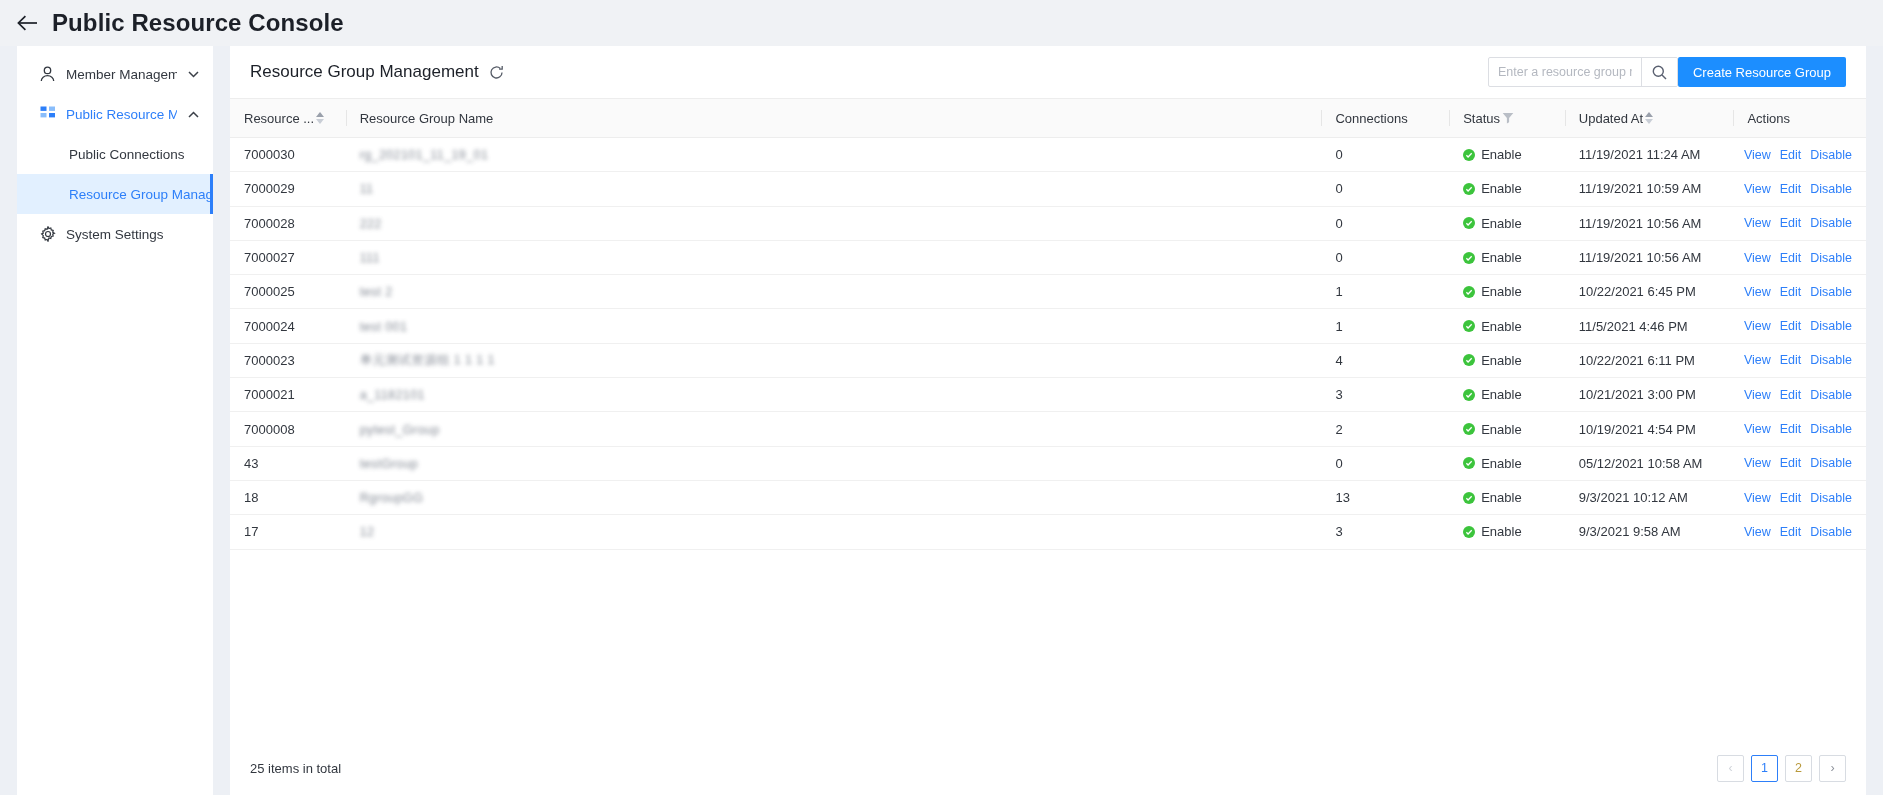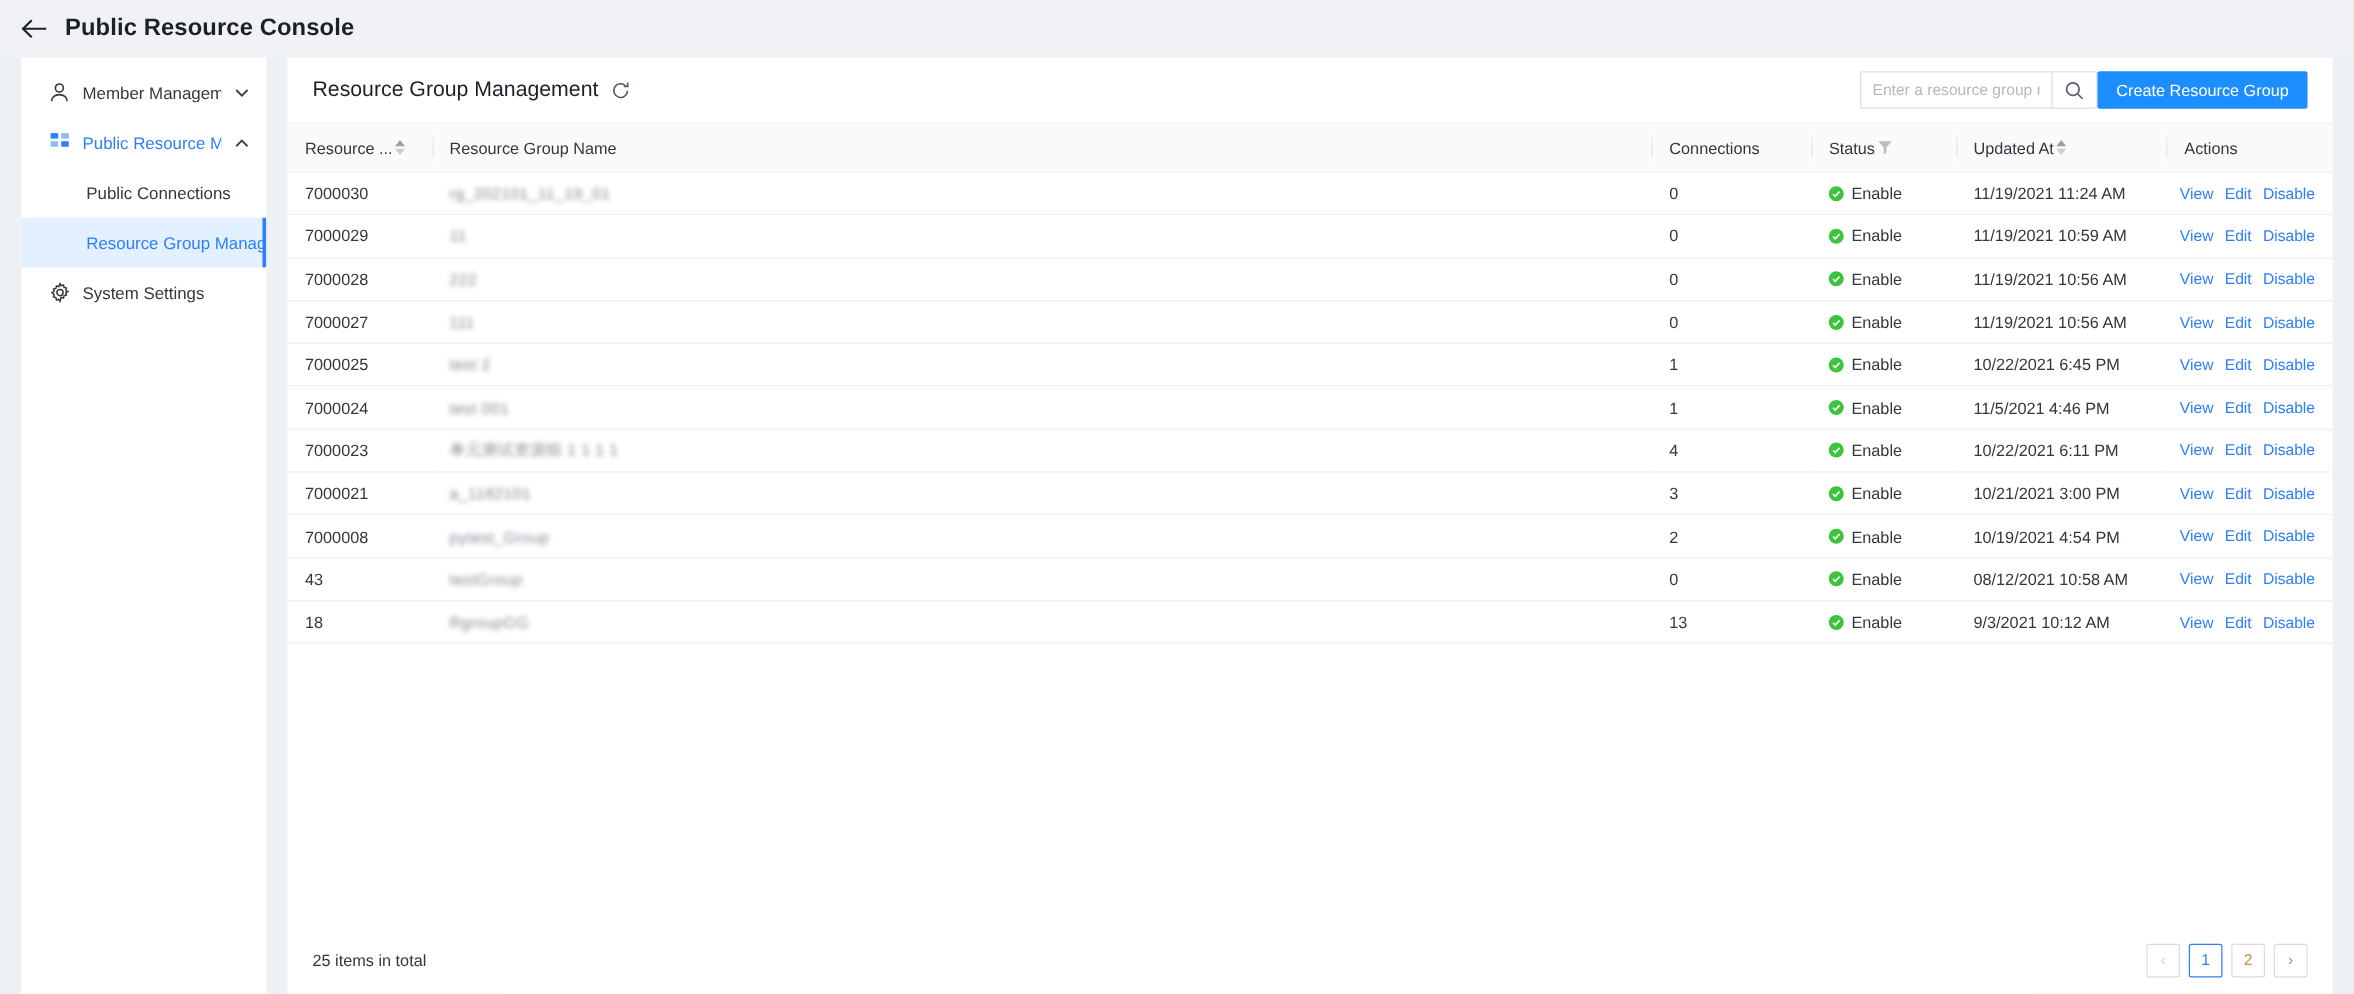--- a/index.html
+++ b/index.html
@@ -22,21 +22,21 @@
     gap: 14px;
   }
   .back-arrow {
     width: 22px; height: 22px;
     display: flex; align-items: center; justify-content: center;
     cursor: pointer;
     color: #1c2028;
   }
   .back-arrow svg { display: block; }
   .topbar-title {
-    font-size: 19px;
+    font-size: 24px;
     font-weight: bold;
     color: #1c2028;
     letter-spacing: .1px;
   }
 
   
   .shell {
     display: flex;
     height: 749px;
     padding: 0 17px 0 17px;
@@ -665,21 +665,21 @@
               <td>
                 <span class="status-cell">
                   <span class="dot-ok">
                     <svg width="8" height="8" viewBox="0 0 8 8" fill="none" stroke="#fff" stroke-width="1.3">
                       <path d="M1.4 4.2l1.7 1.8L6.7 2.3"></path>
                     </svg>
                   </span>
                   <span>Enable</span>
                 </span>
               </td>
-              <td>08/12/2021 10:58 AM</td>
+              <td>05/12/2021 10:58 AM</td>
               <td>
                 <div class="actions-cell">
                   <span class="act-link">View</span>
                   <span class="act-link">Edit</span>
                   <span class="act-link">Disable</span>
                 </div>
               </td>
             </tr>
             <tr>
               <td>18</td>
@@ -689,20 +689,43 @@
                 <span class="status-cell">
                   <span class="dot-ok">
                     <svg width="8" height="8" viewBox="0 0 8 8" fill="none" stroke="#fff" stroke-width="1.3">
                       <path d="M1.4 4.2l1.7 1.8L6.7 2.3"></path>
                     </svg>
                   </span>
                   <span>Enable</span>
                 </span>
               </td>
               <td>9/3/2021 10:12 AM</td>
+              <td>
+                <div class="actions-cell">
+                  <span class="act-link">View</span>
+                  <span class="act-link">Edit</span>
+                  <span class="act-link">Disable</span>
+                </div>
+              </td>
+            </tr>
+            <tr>
+              <td>17</td>
+              <td><span class="redact">12</span></td>
+              <td>3</td>
+              <td>
+                <span class="status-cell">
+                  <span class="dot-ok">
+                    <svg width="8" height="8" viewBox="0 0 8 8" fill="none" stroke="#fff" stroke-width="1.3">
+                      <path d="M1.4 4.2l1.7 1.8L6.7 2.3"></path>
+                    </svg>
+                  </span>
+                  <span>Enable</span>
+                </span>
+              </td>
+              <td>9/3/2021 9:58 AM</td>
               <td>
                 <div class="actions-cell">
                   <span class="act-link">View</span>
                   <span class="act-link">Edit</span>
                   <span class="act-link">Disable</span>
                 </div>
               </td>
             </tr>
           </tbody>
       </table>

